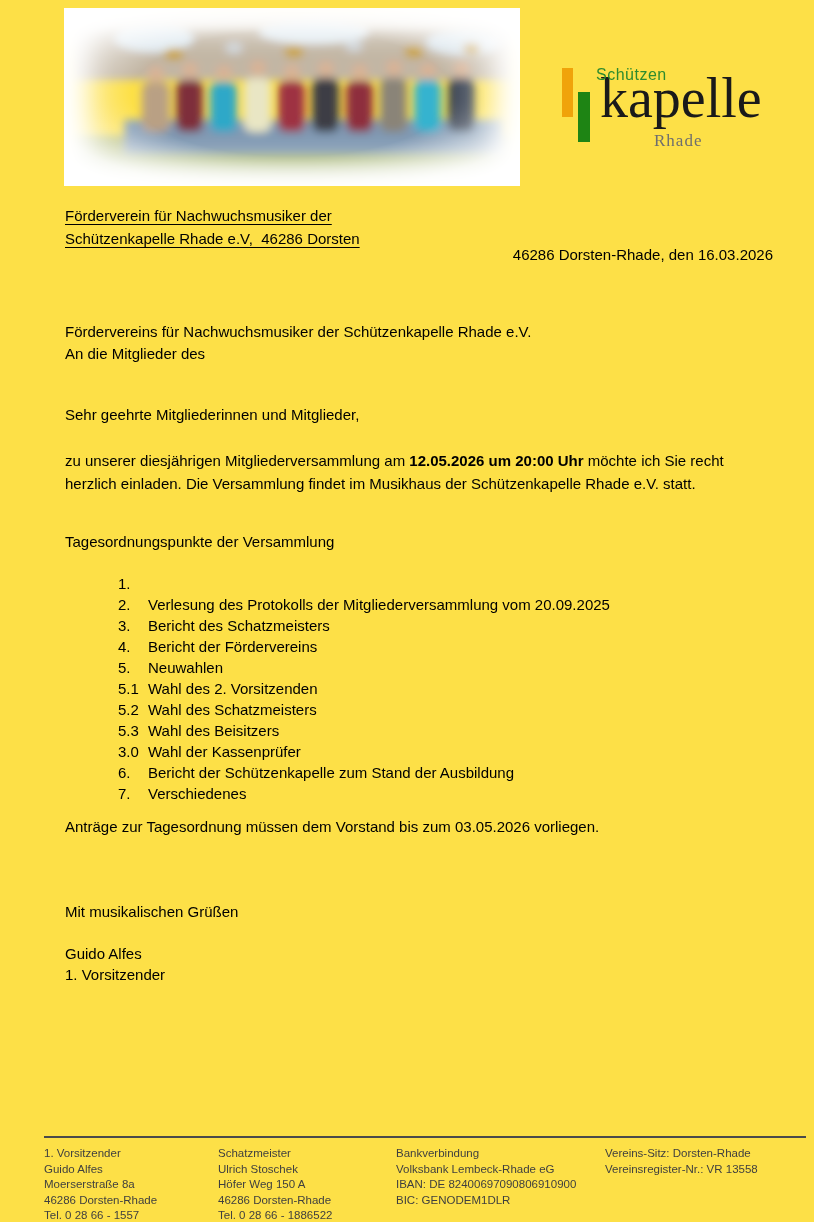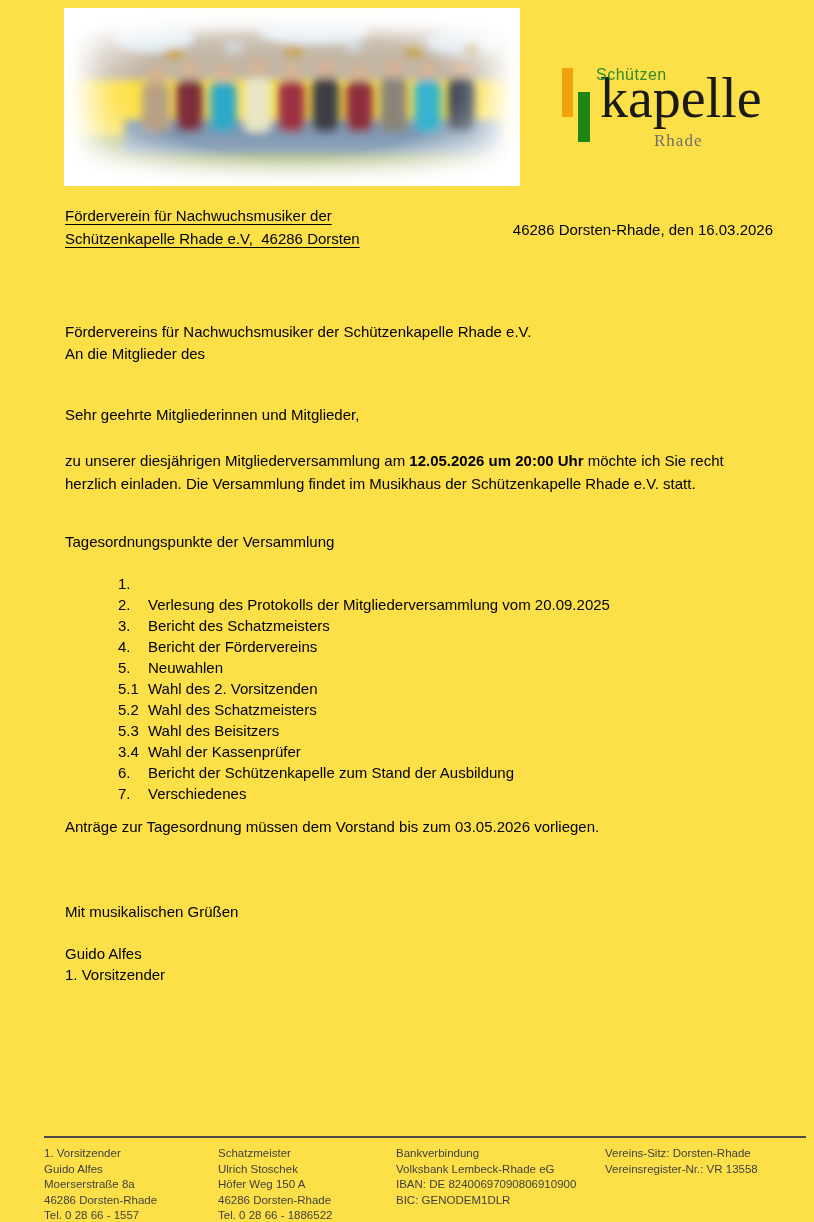--- a/index.html
+++ b/index.html
@@ -34,21 +34,21 @@
   .logo-rhade {
     position:absolute; left:102px; top:63px;
     font-family:"Liberation Serif", serif; font-size:17px; line-height:1.1; color:#6e6e6e;
     letter-spacing:1px;
     margin-top:12px;
   }
 
   
   .sender { position:absolute; left:65px; top:204px; line-height:23px; }
   .sender .u { text-decoration:underline; text-underline-offset:3px; white-space:pre;text-align:right; }
-  .dateline { position:absolute; top:218px; right:41px; line-height:23px; }
+  .dateline { position:absolute; top:243px; right:41px; line-height:23px; }
 
   .recipient  { position:absolute; left:65px; top:321px; }
   .salutation { position:absolute; left:65px; top:404px; }
   .intro      { position:absolute; left:65px; top:449px; width:702px; line-height:23px; margin:0; }
   .intro .b   { font-weight:bold; }
 
   .agenda-heading { position:absolute; left:65px; top:531px; }
   .agenda { position:absolute; left:118px; top:573px; line-height:21px; }
   .agenda-item { display:flex; }
   .agenda-item .num { flex:0 0 30px; }
@@ -183,21 +183,21 @@
         <span class="num">5.2</span>
         <span class="txt">Wahl des Schatzmeisters</span>
       </div>
 
       <div class="agenda-item">
         <span class="num">5.3</span>
         <span class="txt">Wahl des Beisitzers</span>
       </div>
 
       <div class="agenda-item">
-        <span class="num">3.4</span>
+        <span class="num">3.0</span>
         <span class="txt">Wahl der Kassenprüfer</span>
       </div>
 
       <div class="agenda-item">
         <span class="num">6.</span>
         <span class="txt">Bericht der Schützenkapelle zum Stand der Ausbildung</span>
       </div>
 
       <div class="agenda-item">
         <span class="num">7.</span>

